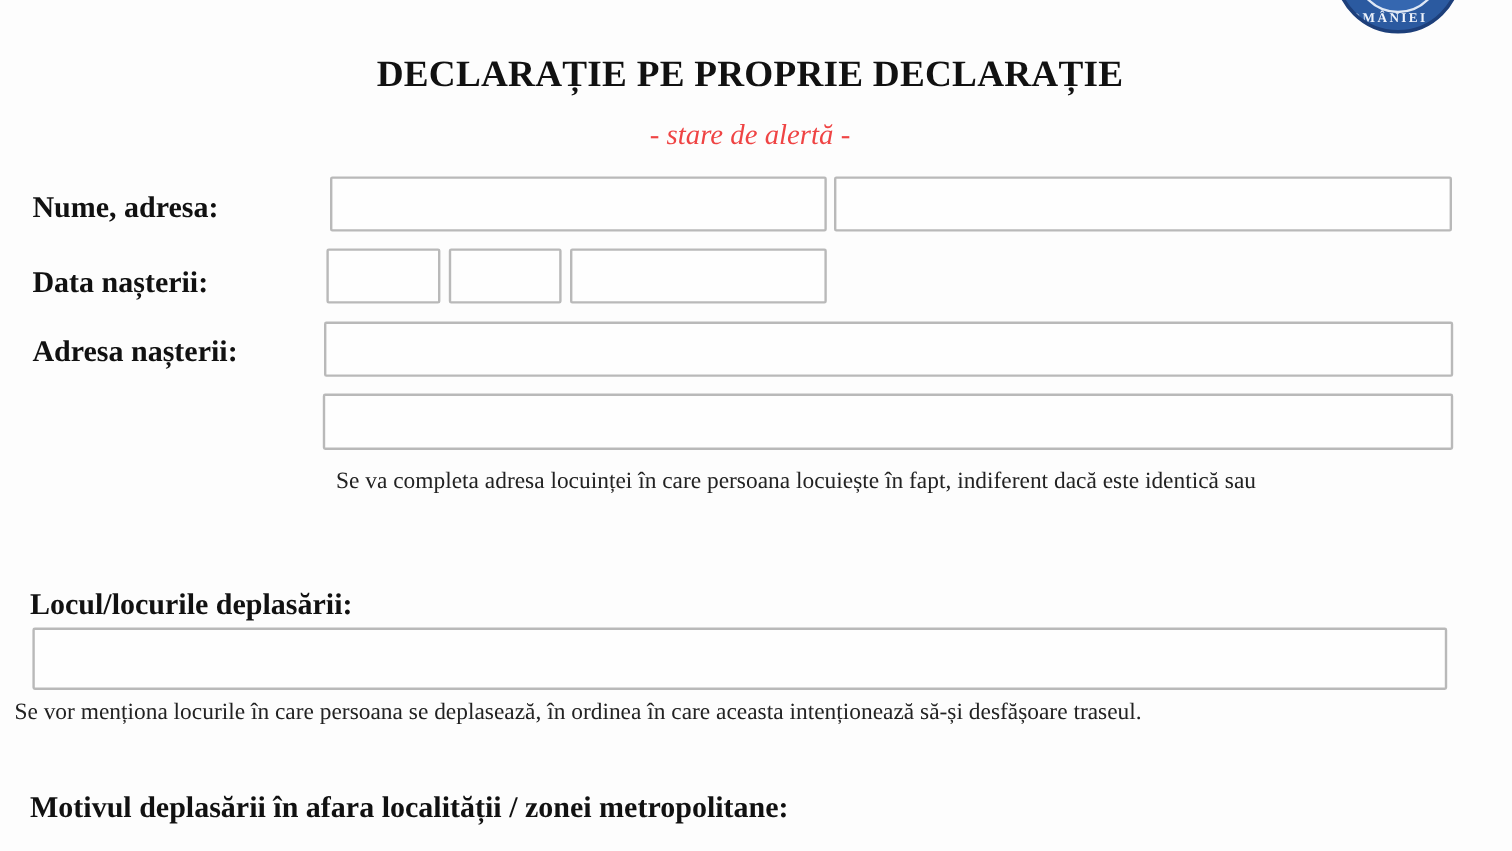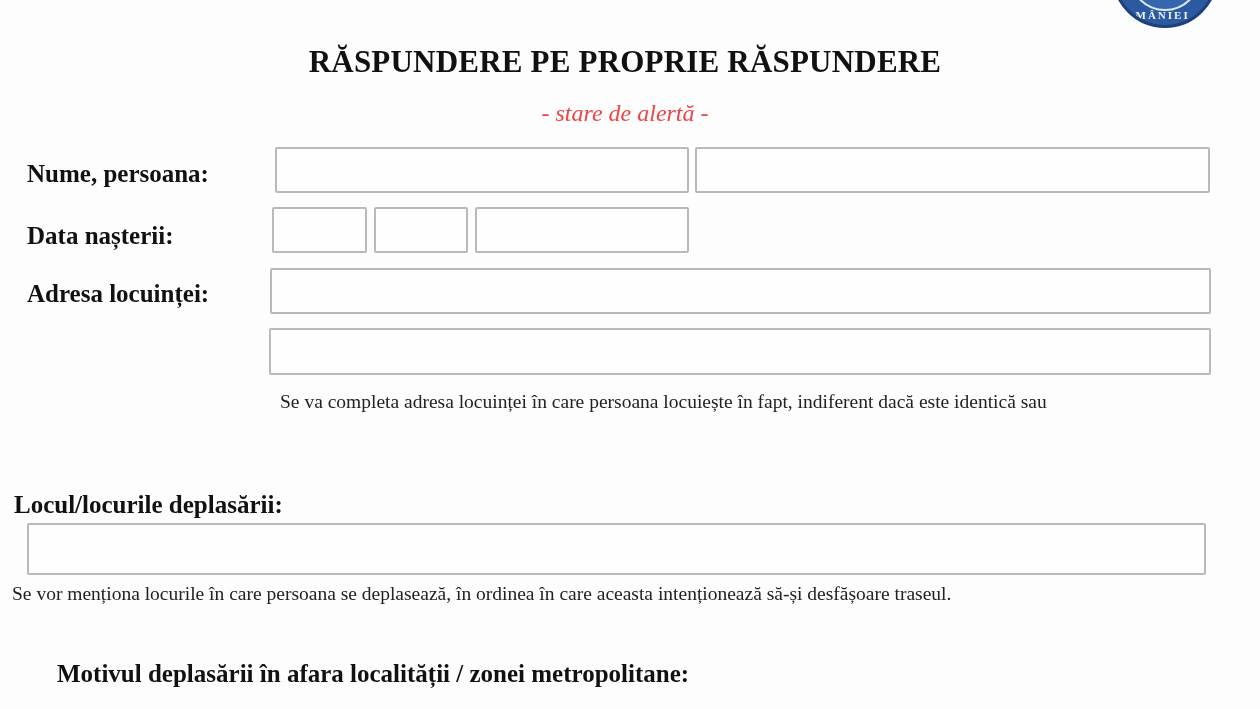--- a/index.html
+++ b/index.html
@@ -93,36 +93,36 @@
     }
   </style>
 </head>
 <body>
 
 <div class="seal">
   <div class="seal-inner"></div>
   <div class="seal-text">ROMÂNIEI</div>
 </div>
 
-<div class="title">RĂSPUNDERE PE PROPRIE RĂSPUNDERE</div>
+<div class="title">DECLARAȚIE PE PROPRIE DECLARAȚIE</div>
 <div class="subtitle">- stare de alertă -</div>
 
-<div class="label" style="left:27px; top:160px;">Nume, persoana:</div>
+<div class="label" style="left:27px; top:160px;">Nume, adresa:</div>
 <input class="field" style="left: 275px; top: 147px; width: 414px; height: 46px;" type="text" value="">
 <input class="field" style="left: 695px; top: 147px; width: 515px; height: 46px;" type="text" value="">
 
 <div class="label" style="left:27px; top:222px;text-align:right;">Data nașterii:</div>
 <input class="field" style="left: 272px; top: 207px; width: 95px; height: 46px;" type="text" value="">
 <input class="field" style="left: 374px; top: 207px; width: 94px; height: 46px;" type="text" value="">
 <input class="field" style="left: 475px; top: 207px; width: 214px; height: 46px;" type="text" value="">
 
-<div class="label" style="left:27px; top:280px;">Adresa locuinței:</div>
+<div class="label" style="left:27px; top:280px;">Adresa nașterii:</div>
 <input class="field" style="left: 270px; top: 268px; width: 941px; height: 46px;" type="text" value="">
 <input class="field" style="left: 269px; top: 328px; width: 942px; height: 47px;" type="text" value="">
 <div class="note" style="left:280px; top:388px;text-align:right;">
   <div>Se va completa adresa locuinței în care persoana locuiește în fapt, indiferent dacă este identică sau</div>
 </div>
 
-<div class="label" style="left:14px; top:491px;">Locul/locurile deplasării:</div>
+<div class="label" style="left:25px; top:491px;">Locul/locurile deplasării:</div>
 <input class="field" style="left: 27px; top: 523px; width: 1179px; height: 52px;" type="text" value="">
 <div class="note" style="left:12px; top:580px;">Se vor menționa locurile în care persoana se deplasează, în ordinea în care aceasta intenționează să-și desfășoare traseul.</div>
 
-<div class="label" style="left:25px; top:660px;margin-left:32px;">Motivul deplasării în afara localității / zonei metropolitane:</div>
+<div class="label" style="left:25px; top:660px;">Motivul deplasării în afara localității / zonei metropolitane:</div>
 
 </body></html>

